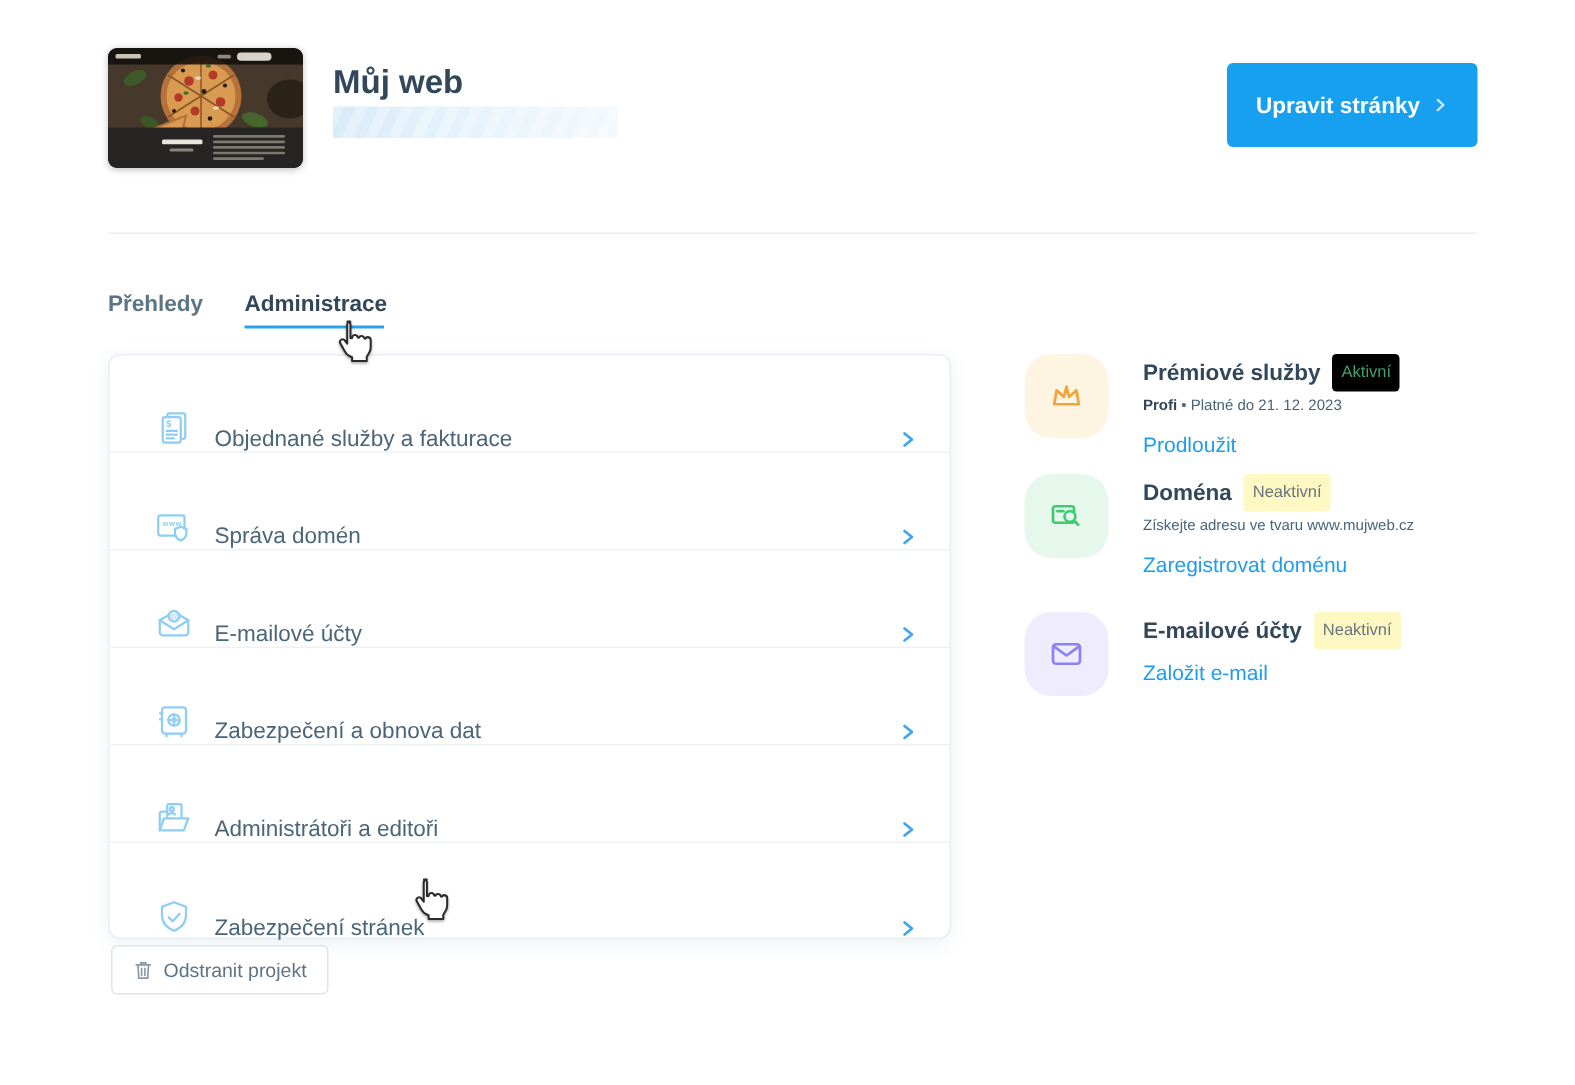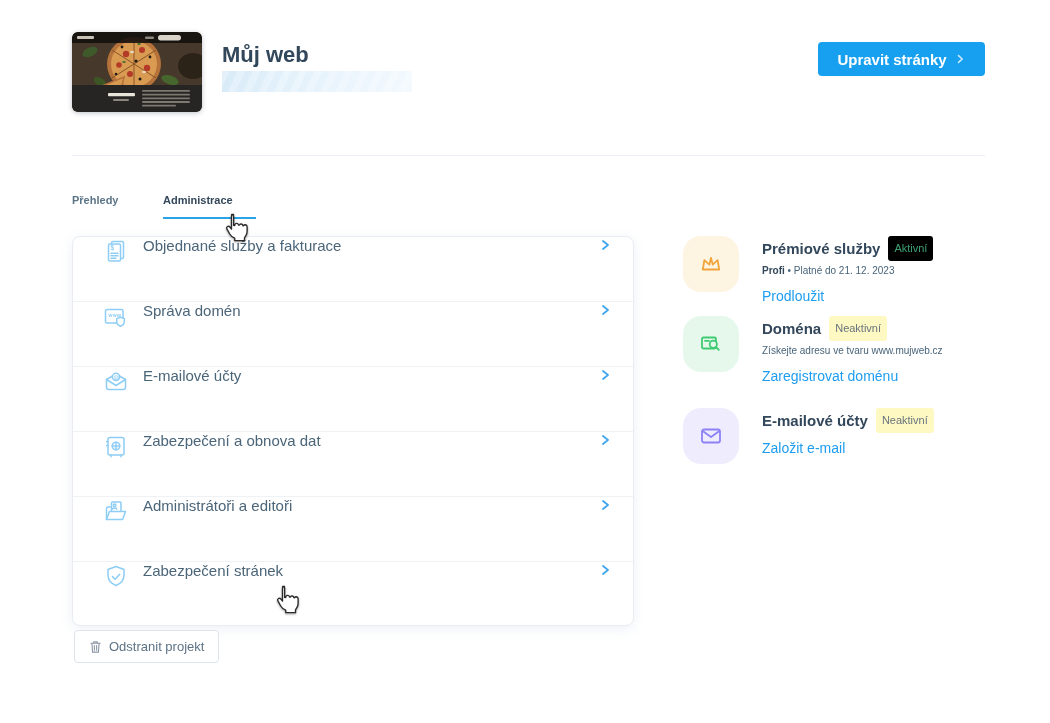--- a/index.html
+++ b/index.html
@@ -10,37 +10,37 @@
   
   .thumb { position:absolute; left:72px; top:32px; width:130px; height:80px; border-radius:6px;
            overflow:hidden; box-shadow:0 1px 5px rgba(30,40,60,.28); cursor:pointer; }
   .page-title { position:absolute; left:222px; top:42px; font-size:22px; font-weight:bold; color:#33475b; }
   .skeleton { position:absolute; left:222px; top:71px; width:190px; height:21px;
               background:linear-gradient(100deg,#d9ebf8 0%,#e3f1fb 35%,#edf6fd 75%,#f3f9fe 100%);
   }
   .skeleton::before { content:""; position:absolute; inset:0;
               background:repeating-linear-gradient(115deg, rgba(255,255,255,.45) 0 7px, rgba(255,255,255,0) 7px 14px);
               opacity:.6; }
-  .edit-btn { position:absolute; left:818px; top:42px; width:167px; height:34px;
+  .edit-btn { position:absolute; left:818px; top:42px; width:167px; height:56px;
               background:#18a0f0; border:none; border-radius:4px; color:#fff;
               font-family:"Liberation Sans",sans-serif; font-size:15px; font-weight:bold;
               display:flex; align-items:center; justify-content:center; gap:7px; cursor:pointer; }
   .hdr-divider { position:absolute; left:72px; top:155px; width:913px; height:1px; background:#eceef5; }
 
   
-  .tab { position:absolute; top:194px; font-size:11px; font-weight:bold; cursor:pointer; }
+  .tab { position:absolute; top:194px; font-size:15px; font-weight:bold; cursor:pointer; }
   .tab-inactive { left:72px; color:#5b7486; }
   .tab-active { left:163px; color:#33475b; }
   .tab-underline { position:absolute; left:163px; top:217px; width:93px; height:2px; background:#2aa3e9; }
 
   
   .card { position:absolute; left:72px; top:236px; width:562px; height:390px;
           background:#fff; border:1px solid #e9edf2; border-radius:8px;
           box-shadow:0 3px 12px rgba(100,140,180,.12); }
-  .row { position:relative; height:65px; display:flex; align-items:flex-start; padding:0 20px 0 28px;
+  .row { position:relative; height:65px; display:flex; align-items:flex-end; padding:0 20px 0 28px;
          border-bottom:1px solid #eff2f5; cursor:pointer; }
   .row:last-child { border-bottom:none; }
   .row .ric { width:30px; height:30px; flex:0 0 30px; }
   .row .rlabel { margin-left:12px; font-size:15px; color:#4b6579; flex:1; }
   .row .rchev { flex:0 0 16px; }
 
   
   .svc { position:absolute; left:683px; width:310px; display:flex; }
   .svc-1 { top:236px; } .svc-2 { top:316px; } .svc-3 { top:408px; }
   .tile { width:56px; height:56px; border-radius:18px; flex:0 0 56px;

